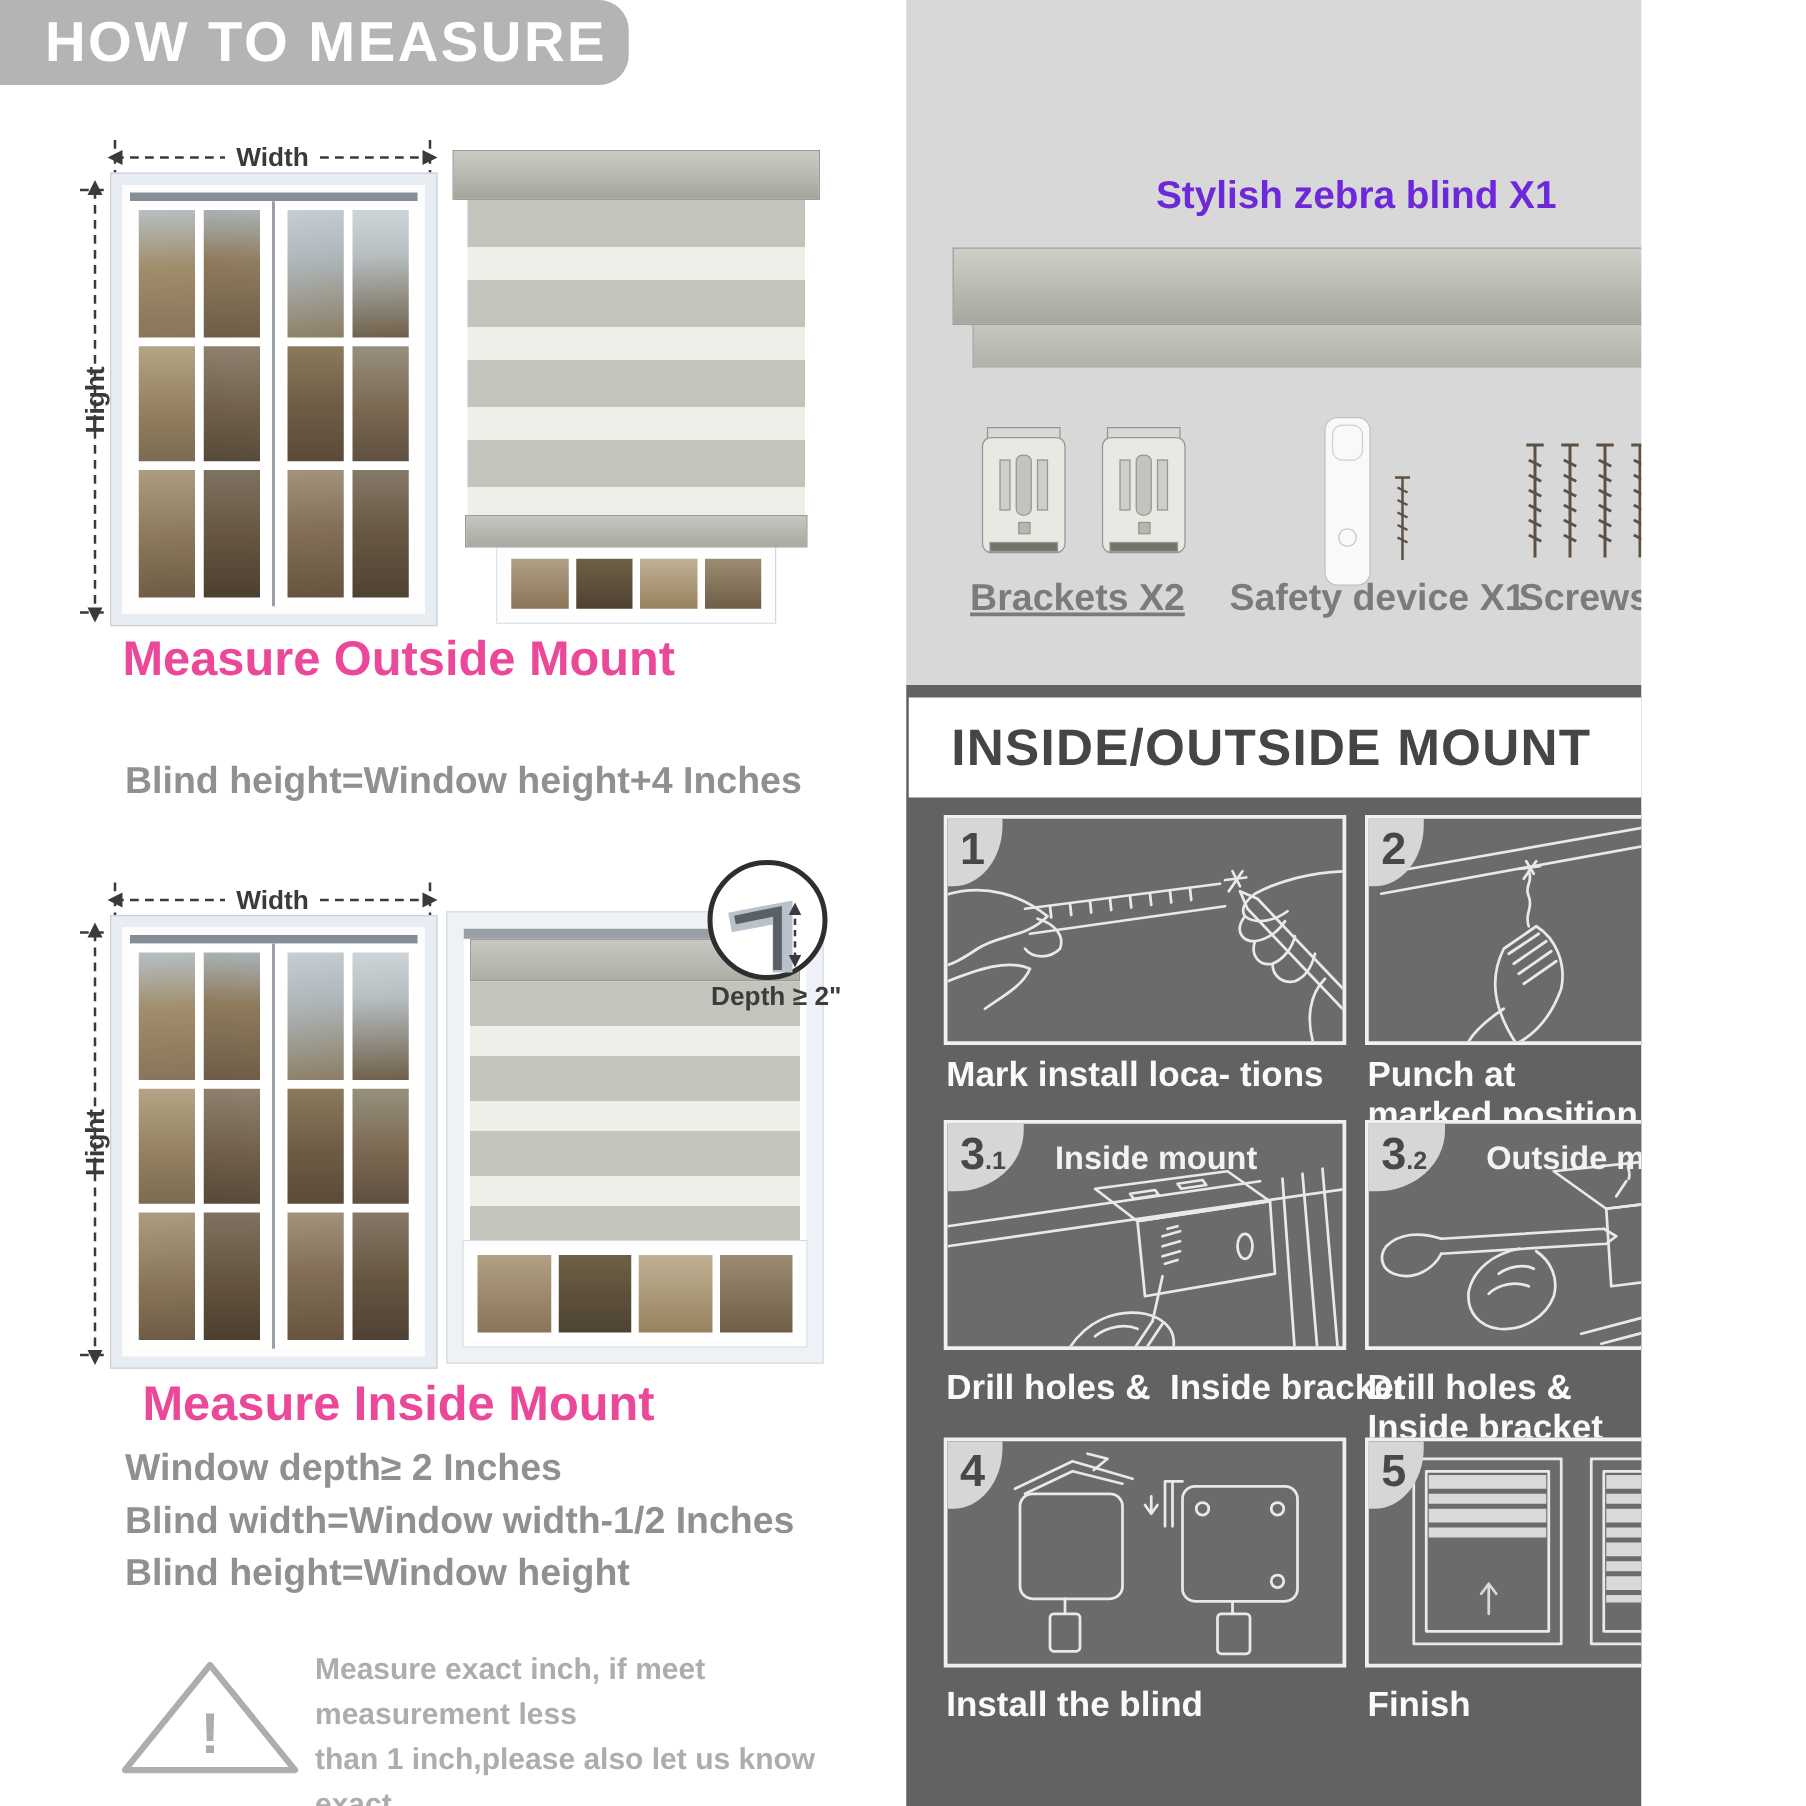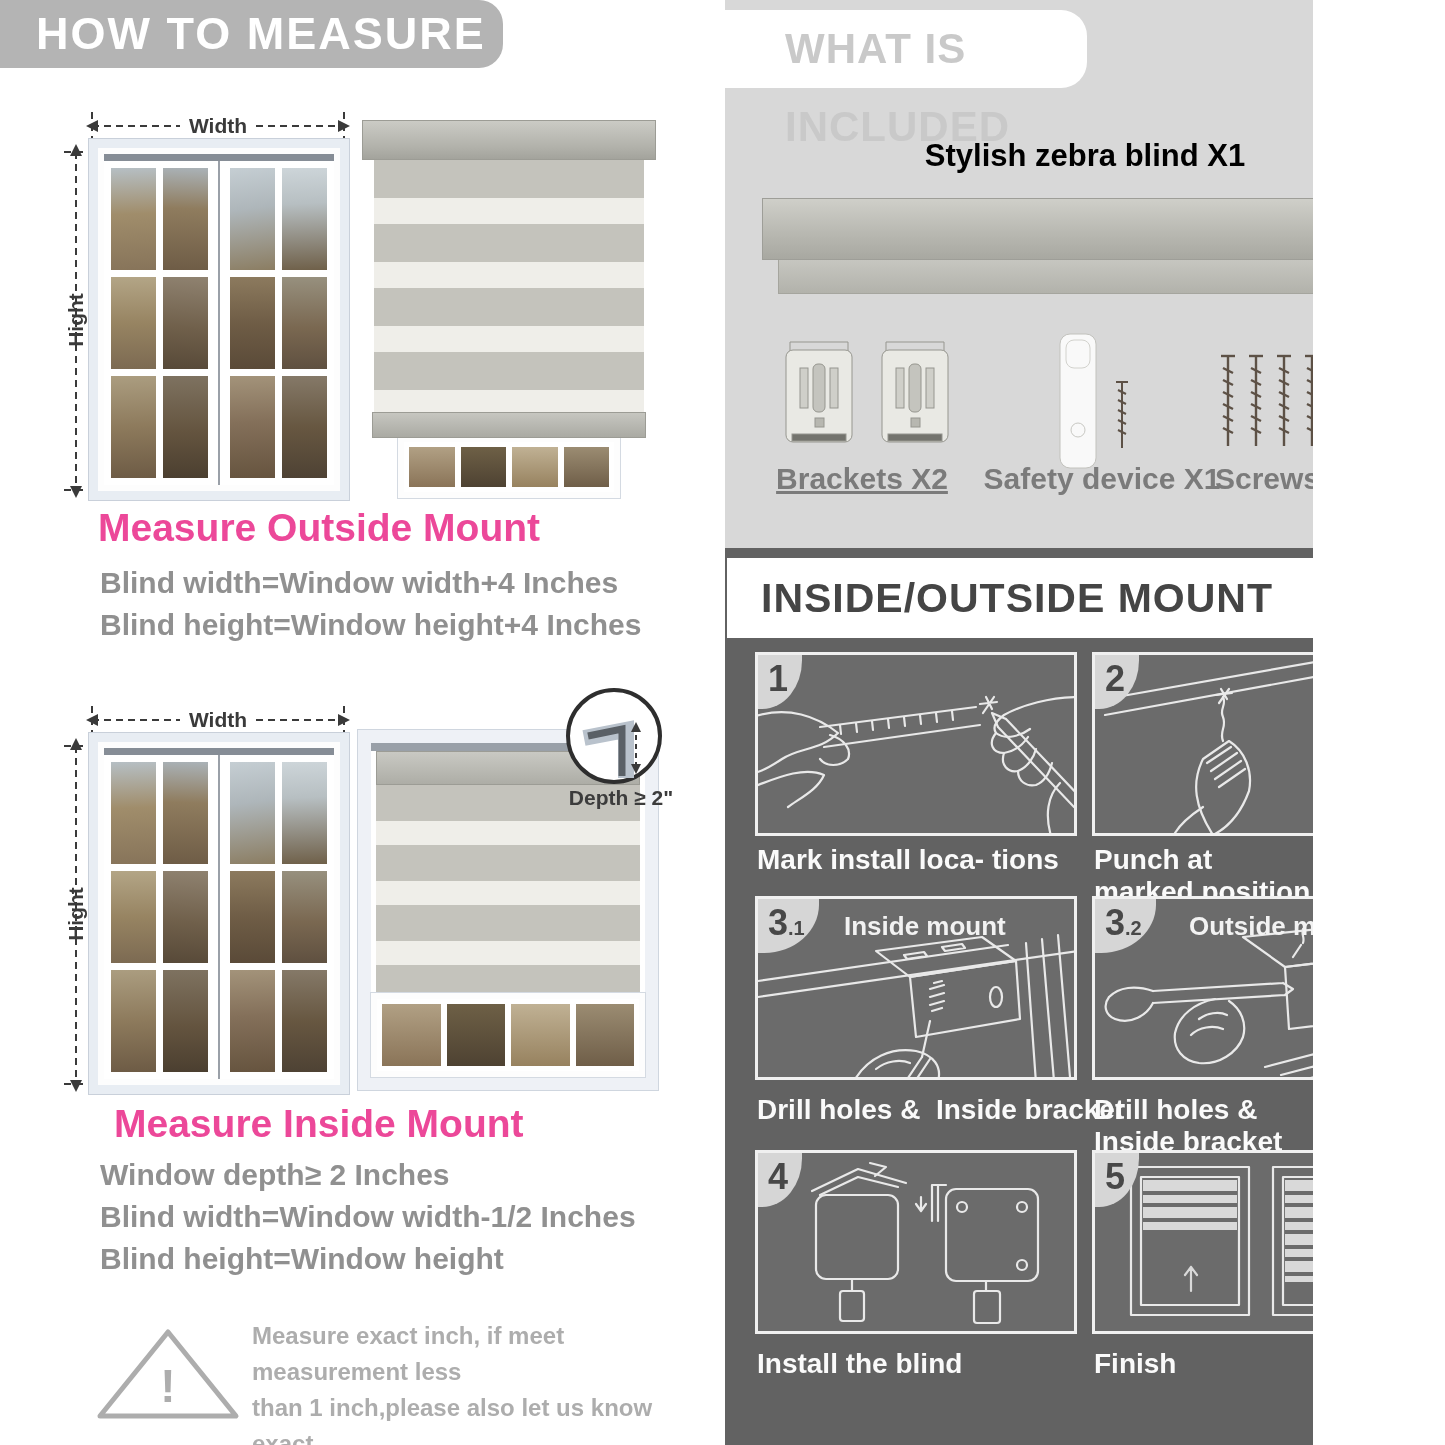--- a/index.html
+++ b/index.html
@@ -64,21 +64,21 @@
   .depth-label{font-size:21px;font-weight:bold;color:#3c3c3c;text-align:center;}
 
   .warn-text{font-size:24px;font-weight:bold;color:#adadad;line-height:1.5;white-space:pre-wrap;}
 
   
   .sec-top{left:725px;top:0;width:720px;height:548px;background:#d8d8d8;}
   .banner-included{left:725px;top:10px;width:362px;height:78px;background:#ffffff;
     border-radius:0 26px 26px 0;color:#c9c9c9;font-size:42px;font-weight:bold;
     line-height:78px;padding-left:60px;letter-spacing:1px;}
   .blind-label{left:725px;top:138px;width:720px;text-align:center;
-    font-size:31px;font-weight:bold;color:#000000;}
+    font-size:31px;font-weight:bold;color:#6d28d9;}
   .item-label{font-size:30px;font-weight:bold;color:#7b7b7b;text-align:center;}
 
   .sec-dark{left:725px;top:548px;width:720px;height:897px;background:#626262;}
   .banner-mount{left:727px;top:558px;width:622px;height:80px;background:#ffffff;
     border-radius:0 28px 28px 0;color:#454545;font-size:41px;font-weight:bold;
     line-height:80px;padding-left:34px;letter-spacing:1px;}
 
   .panel{width:322px;height:184px;border:3px solid #f0f0f0;background:#6b6b6b;overflow:hidden;}
   .panel svg{position:absolute;left:0;top:0;}
   .badge{position:absolute;left:0;top:0;height:50px;background:#d6d6d6;
@@ -148,21 +148,20 @@
         <div></div>
         <div></div>
         <div></div>
     </div>
     <div class="abs headrail" style="left:0;top:0;width:294px;height:40px;"></div>
     <div class="abs fabric" style="left:12px;top:40px;width:270px;height:252px;"></div>
     <div class="abs bottomrail" style="left:10px;top:292px;width:274px;height:26px;"></div>
   </div>
 
   <div class="abs h-dark" style="left:98px;top:506px;">Measure Outside Mount</div>
-  <div class="abs h-gray" style="left:100px;top:566px;">Blind width=Window width+4 Inches</div>
   <div class="abs h-gray" style="left:100px;top:608px;">Blind height=Window height+4 Inches</div>
 
   <div class="abs win" style="left:60px;top:700px;">
     <svg class="abs" style="left:24px;top:0;" width="268" height="36">
       <line class="mline" x1="8" y1="20" x2="96" y2="20"></line>
       <line class="mline" x1="172" y1="20" x2="260" y2="20"></line>
       <polygon class="mhead" points="2,20 14,14 14,26"></polygon>
       <polygon class="mhead" points="266,20 254,14 254,26"></polygon>
       <line class="mline" x1="8" y1="6" x2="8" y2="36"></line>
       <line class="mline" x1="260" y1="6" x2="260" y2="36"></line>
@@ -232,23 +231,20 @@
 
   <svg class="abs" style="left:92px;top:1322px;" width="152" height="102">
     <path d="M76,10 L144,94 L8,94 Z" stroke="#adadad" stroke-width="5" fill="none" stroke-linejoin="round"></path>
     <text x="76" y="80" text-anchor="middle" font-size="46" font-weight="bold" fill="#adadad">!</text>
   </svg>
   <div class="abs warn-text" style="left:252px;top:1318px;width:430px;">Measure exact inch, if meet measurement less
 than 1 inch,please also let us know exact
 measurement, please do not leave it</div>
 
   <div class="abs sec-top"></div>
-  <div class="abs banner-included">
-    <span>WHAT IS INCLUDED</span>
-  </div>
   <div class="abs blind-label">Stylish zebra blind X1</div>
 
   <div class="abs" style="left:762px;top:198px;width:645px;height:100px;">
     <div class="abs" style="left:0;top:0;width:645px;height:62px;background:linear-gradient(180deg,#cfcfc9,#b7b7b0 60%,#a8a8a1);border:1px solid #9e9e98;"></div>
     <div class="abs" style="left:16px;top:62px;width:613px;height:34px;background:linear-gradient(180deg,#c6c6c0,#b2b2ab);border:1px solid #a5a59e;border-top:none;"></div>
   </div>
 
   <svg class="abs" style="left:782px;top:338px;" width="170" height="122">
     <g stroke="#96968f" fill="#e9e9e4">
       <path d="M8,14 L8,4 L66,4 L66,14" fill="none"></path>

